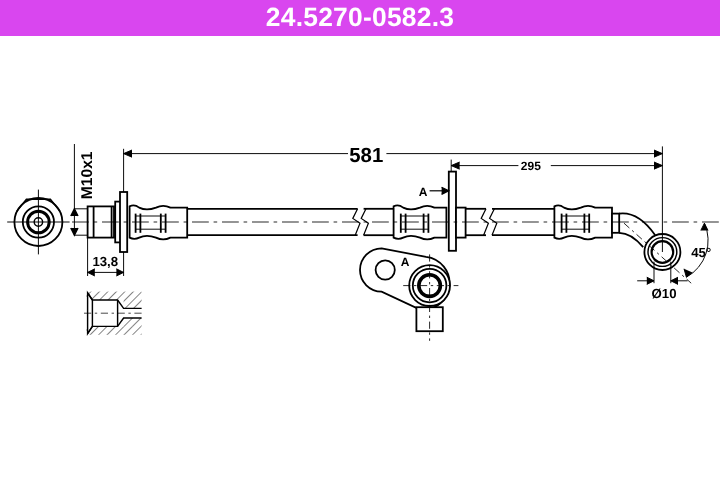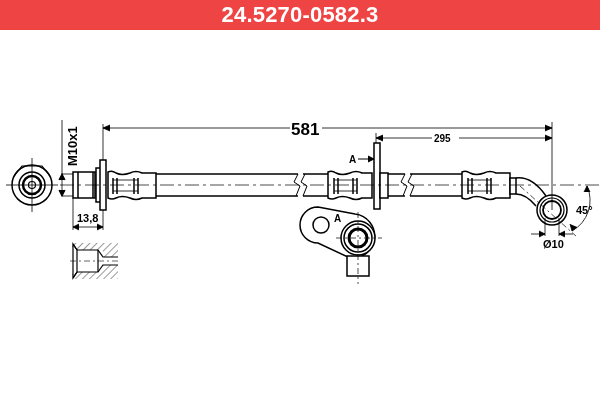--- a/index.html
+++ b/index.html
@@ -1,17 +1,17 @@
 <!DOCTYPE html>
 <html><head>
 <meta charset="utf-8">
 <style>
   html, body { margin: 0; padding: 0; background: #ffffff; }
   body { width: 600px; height: 400px; position: relative; overflow: hidden; font-family: "Liberation Sans", sans-serif; }
-  .title-bar { position: absolute; left: 0; top: 0; width: 600px; height: 30px; background: #ef4444; display: flex; align-items: center; justify-content: center; gap: 38px; }
+  .title-bar { position: absolute; left: 0; top: 0; width: 600px; height: 30px; background: #d946ef; display: flex; align-items: center; justify-content: center; gap: 38px; }
   .title-bar span { color: #ffffff; font-weight: bold; font-size: 22px; letter-spacing: 0.2px; font-family: "Liberation Sans", sans-serif; }
   svg { position: absolute; left: 0; top: 0; }
   .dim { font-family: "Liberation Sans", sans-serif; font-weight: bold; fill: #000; }
 </style>
 </head>
 <body>
 
 <div class="title-bar">
   <span>24.5270-0582.3</span>
 </div>

